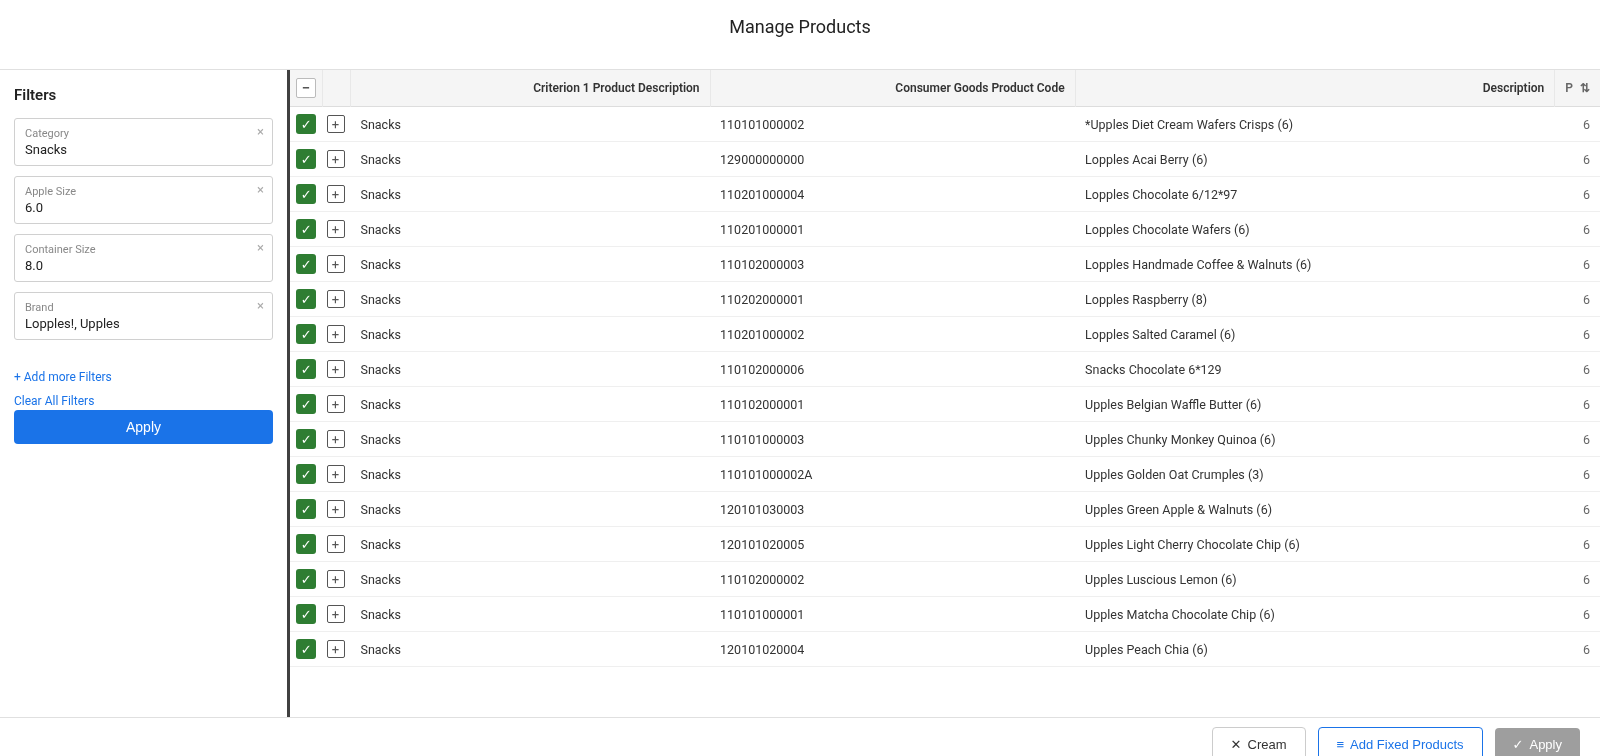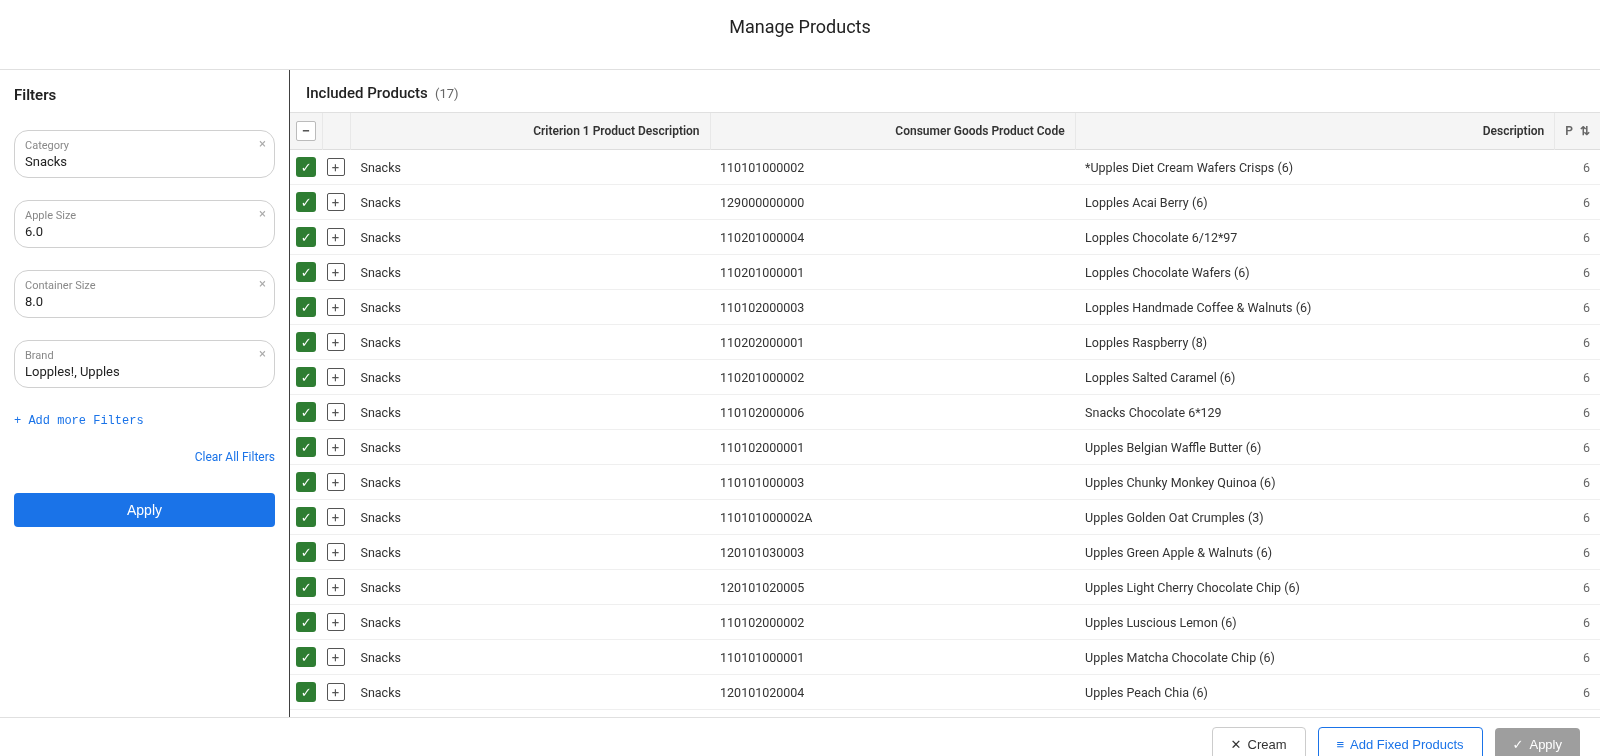--- a/index.html
+++ b/index.html
@@ -20,35 +20,35 @@
       color: #222;
     }
     .main-layout {
       display: flex;
       height: calc(756px - 55px - 54px);
     }
     
     .sidebar {
       width: 290px;
       min-width: 290px;
-      border-right: 1px solid #404040;
+      border-right: 3px solid #404040;
       padding: 16px 14px;
       display: flex;
       flex-direction: column;
-      gap: 12px;
+      gap: 0;
     }
     .sidebar-title {
       font-size: 15px;
       font-weight: 600;
       margin-bottom: 14px;
       color: #222;
     }
     .filter-block {
       border: 1px solid #d0d0d0;
-      border-radius: 14px;
+      border-radius: 3px;
       padding: 8px 10px;
       margin-bottom: 10px;
       position: relative;
       background: #fff;
     }
     .filter-label {
       font-size: 11px;
       color: #888;
       margin-bottom: 2px;
     }
@@ -62,30 +62,29 @@
       right: 8px;
       color: #aaa;
       cursor: pointer;
       font-size: 13px;
       line-height: 1;
     }
     .add-more-filters {
       color: #1a73e8;
       cursor: pointer;
       font-size: 12px;
-      margin-top: 4px;
+      margin-top: 20px;
       margin-bottom: 10px;
-      font-family: Liberation Mono, monospace;
     }
     .clear-all {
       color: #1a73e8;
       cursor: pointer;
       font-size: 12px;
-      text-align: right;
-      margin-bottom: 17px;
+      text-align: left;
+      margin-bottom: 2px;
     }
     .apply-btn {
       background: #1a73e8;
       color: #fff;
       border: none;
       border-radius: 4px;
       padding: 9px 24px;
       font-size: 14px;
       cursor: pointer;
       width: 100%;
@@ -292,24 +291,20 @@
       <div class="filter-value">Lopples!, Upples</div>
       <span class="filter-close">×</span>
     </div>
 
     <div class="add-more-filters">+ Add more Filters</div>
     <div class="clear-all">Clear All Filters</div>
     <button class="apply-btn">Apply</button>
   </div>
 
   <div class="content-area">
-    <div class="content-header">
-      <span class="included-title">Included Products</span>
-      <span class="count-badge">(17)</span>
-    </div>
 
     <div class="table-wrapper">
       <table>
         <thead>
           <tr>
             <th class="th-check">
               <span class="minus-icon">−</span>
             </th>
             <th class="th-add"></th>
             <th class="col-desc">Criterion 1 Product Description</th>

